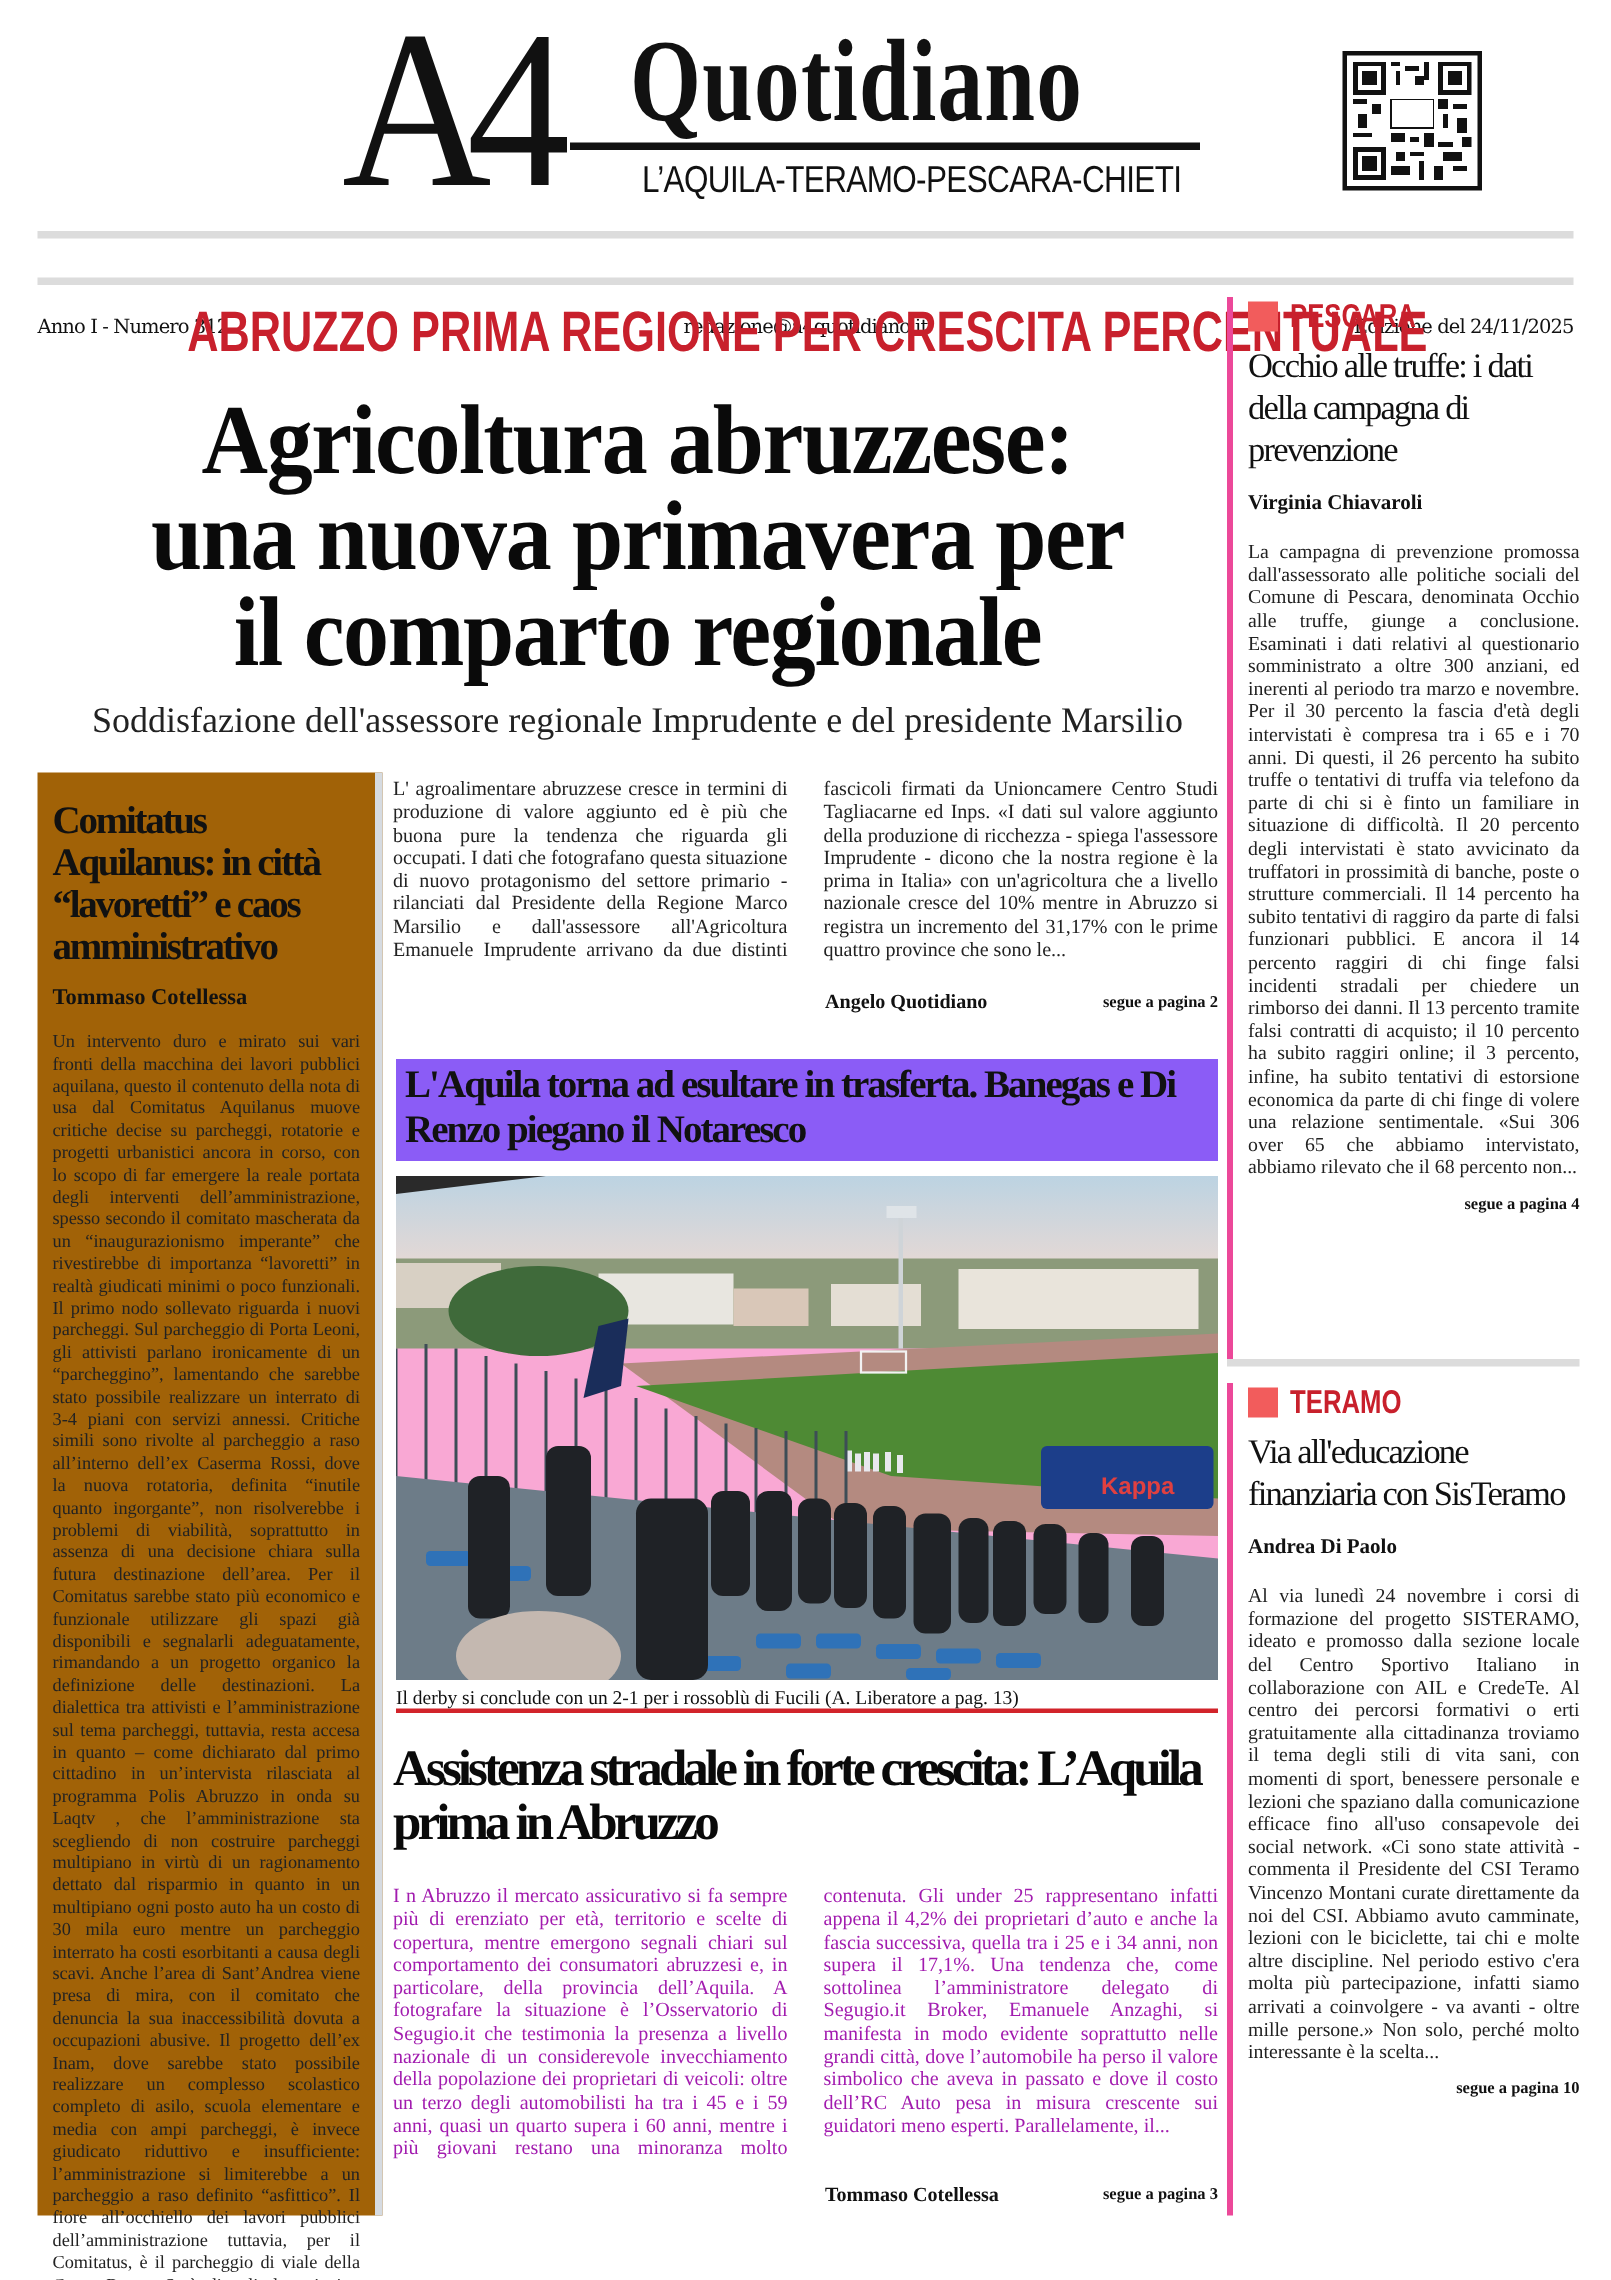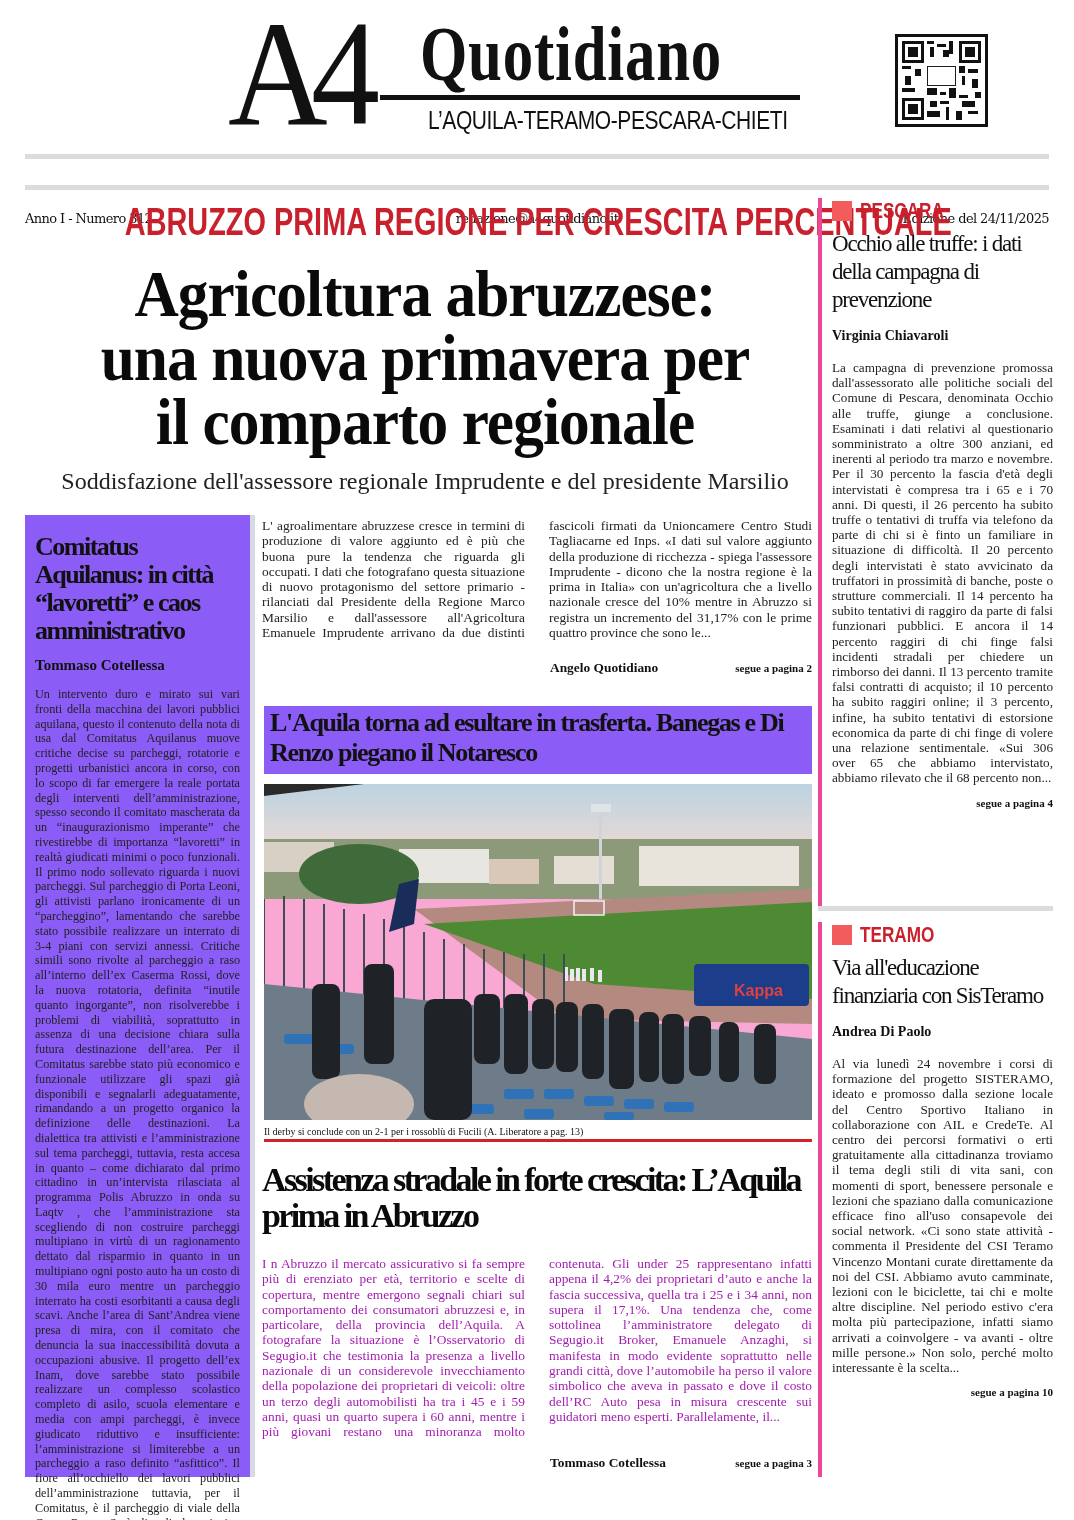--- a/index.html
+++ b/index.html
@@ -22,37 +22,37 @@
     .infobar .center { position: absolute; left: 0; right: 0; text-align: center; }
     .infobar .right { position: absolute; right: 0; }
 
     
     .kicker { position: absolute; left: 30px; top: 200px; width: 790px; text-align: center; font-family: "Liberation Sans", sans-serif; font-weight: bold; font-size: 38px; line-height: 44px; color: #c8202c; transform: scaleX(0.76); transform-origin: center top; white-space: nowrap; }
     .lead-title { position: absolute; left: 30px; top: 262px; width: 790px; text-align: center; font-family: "Liberation Serif", serif; font-weight: bold; font-size: 66px; line-height: 64px; color: #0a0a0a; letter-spacing: -1px; }
     .lead-title .line { display: block; white-space: nowrap; transform: scaleX(0.93); transform-origin: center; }
     .lead-sub { position: absolute; left: 30px; top: 466px; width: 790px; text-align: center; font-family: "Liberation Serif", serif; font-size: 24px; line-height: 30px; color: #222; white-space: nowrap; }
 
     
-    .left-box { position: absolute; left: 25px; top: 515px; width: 230px; height: 962px; background: #8b5cf6; border-right: 5px solid #d6dbe1; padding: 18px 10px 10px 10px; }
+    .left-box { position: absolute; left: 25px; top: 515px; width: 230px; height: 962px; background: #a16207; border-right: 5px solid #d6dbe1; padding: 18px 10px 10px 10px; }
     .left-box h2 { font-family: "Liberation Serif", serif; font-weight: bold; font-size: 26px; line-height: 28px; letter-spacing: -1.5px; color: #111; }
     .byline { font-family: "Liberation Serif", serif; font-weight: bold; font-size: 15px; line-height: 20px; margin-top: 10px; color: #111; }
     .body-text { font-family: "Liberation Serif", serif; font-size: 12.2px; line-height: 14.8px; text-align: justify; color: #222; margin-top: 12px; }
     .segue { font-family: "Liberation Serif", serif; font-weight: bold; font-size: 11px; line-height: 14px; text-align: right; color: #111; margin-top: 10px; }
 
     
     .lead-body { position: absolute; left: 262px; top: 518px; width: 550px; height: 160px; column-count: 2; column-gap: 24px; font-family: "Liberation Serif", serif; font-size: 13.4px; line-height: 15.3px; text-align: justify; color: #222; }
     .lead-footer { position: absolute; left: 550px; top: 659px; width: 262px; height: 18px; }
     .lead-footer .author { position: absolute; left: 0; font-family: "Liberation Serif", serif; font-weight: bold; font-size: 13.4px; line-height: 18px; }
     .lead-footer .segue-r { position: absolute; right: 0; font-family: "Liberation Serif", serif; font-weight: bold; font-size: 11px; line-height: 18px; }
 
     
     .sport-head { position: absolute; left: 264px; top: 706px; width: 548px; height: 68px; background: #8b5cf6; padding: 2px 6px; font-family: "Liberation Serif", serif; font-weight: bold; font-size: 26px; line-height: 30px; letter-spacing: -1.3px; color: #111; }
     .photo { position: absolute; left: 264px; top: 784px; width: 548px; height: 336px; overflow: hidden; background: #f9a8d4; }
     .photo svg { width: 100%; height: 100%; display: block; }
-    .caption { position: absolute; left: 264px; top: 1122px; width: 548px; height: 20px; font-family: "Liberation Serif", serif; font-size: 10px; line-height: 20px; color: #111; border-bottom: 3px solid #d2232a; white-space: nowrap; }
+    .caption { position: absolute; left: 264px; top: 1122px; width: 548px; height: 20px; font-family: "Liberation Serif", serif; font-size: 13px; line-height: 20px; color: #111; border-bottom: 3px solid #d2232a; white-space: nowrap; }
 
     .bottom-title { position: absolute; left: 262px; top: 1162px; width: 550px; font-family: "Liberation Serif", serif; font-weight: bold; font-size: 34px; line-height: 36px; letter-spacing: -2.6px; color: #0a0a0a; }
     .bottom-body { position: absolute; left: 262px; top: 1256px; width: 550px; height: 190px; column-count: 2; column-gap: 24px; font-family: "Liberation Serif", serif; font-size: 13.4px; line-height: 15.3px; text-align: justify; color: #a21caf; }
     .bottom-footer { position: absolute; left: 550px; top: 1454px; width: 262px; height: 18px; }
     .bottom-footer .author { position: absolute; left: 0; font-family: "Liberation Serif", serif; font-weight: bold; font-size: 13.4px; line-height: 18px; }
     .bottom-footer .segue-r { position: absolute; right: 0; font-family: "Liberation Serif", serif; font-weight: bold; font-size: 11px; line-height: 18px; }
 
     
     .right-col { position: absolute; left: 818px; top: 198px; width: 235px; border-left: 4px solid #ec4899; padding-left: 10px; }
     .right-col.pescara { top: 198px; height: 710px; }

